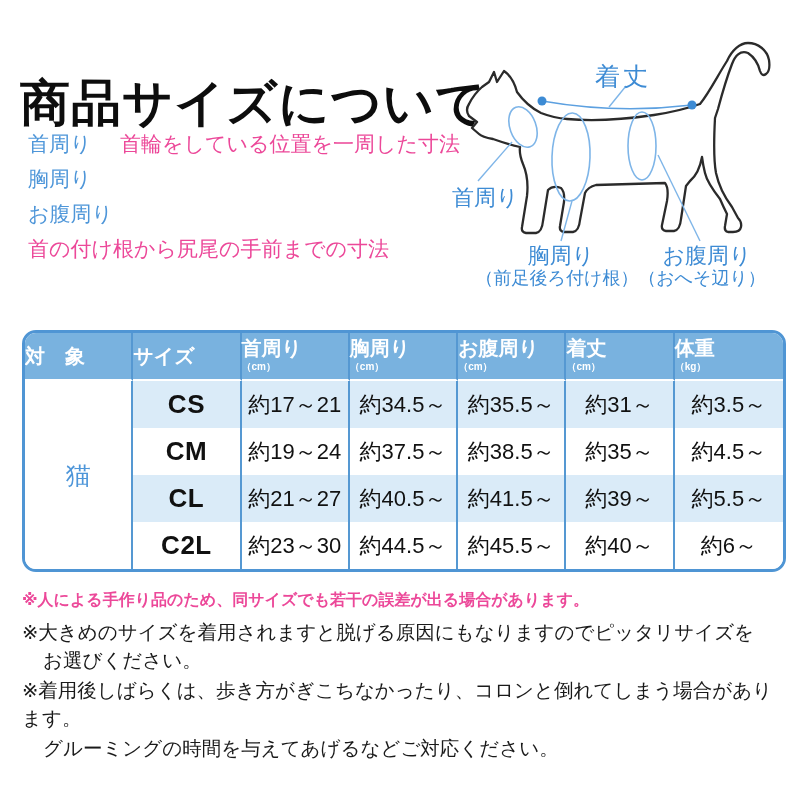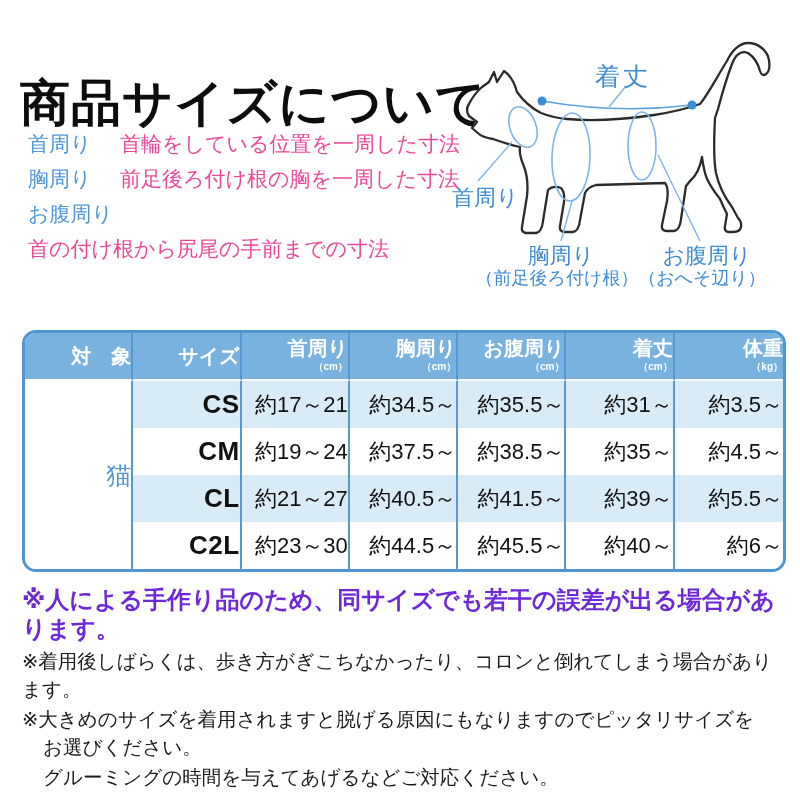--- a/index.html
+++ b/index.html
@@ -24,53 +24,52 @@
   .dia-label{fill:#3d8bd4;font-family:"Liberation Sans","DejaVu Sans",sans-serif;}
   
   .size-table-wrap{
     position:absolute;left:22px;top:330px;width:758px;
     border:3px solid #4f95d4;border-radius:14px;overflow:hidden;background:#fff;
   }
   table.size-table{width:100%;border-collapse:separate;border-spacing:0;table-layout:fixed;}
   .size-table th{
     height:46px;background:#79b2df;color:#ffffff;
     border-bottom:2px solid #ffffff;
-    vertical-align:middle;text-align:right;padding:0;font-weight:700;
+    vertical-align:middle;text-align:left;padding:0;font-weight:700;
   }
   .size-table th .lbl{font-size:20px;line-height:22px;}
   .size-table th .unit{font-size:10px;line-height:16px;font-weight:700;}
   .size-table th .unit:empty{display:none;}
   .size-table td{
-    height:47px;text-align:right;vertical-align:middle;padding:0;
+    height:47px;text-align:center;vertical-align:middle;padding:0;
     font-size:22px;color:#111111;background:#ffffff;
   }
   .size-table th:not(:last-child),
   .size-table td:not(:last-child){border-right:2px solid #5598d2;}
   .size-table tbody tr:nth-child(odd) td{background:#daebf8;}
   .size-table td.cell-target{background:#ffffff !important;color:#4e96d9;font-size:25px;}
   .size-table td.cell-size{font-weight:700;font-size:26px;letter-spacing:0.5px;}
   
   .notes{position:absolute;left:22px;top:585px;width:766px;}
   .note{font-size:19.5px;line-height:28px;color:#1a1a1a;margin-bottom:2px;}
-  .note.red{color:#6d28d9;font-weight:700;font-size:24px;line-height:29px;margin-bottom:4px;}
+  .note.red{color:#ec4899;font-weight:700;font-size:16px;line-height:29px;margin-bottom:4px;}
   .note .cont{padding-left:21px;}
 </style>
 </head>
 <body>
 
 <div class="page-title">商品サイズについて</div>
 
 <div class="def-list">
   <div class="def-row">
     <div class="def-term">首周り</div>
     <div class="def-text">首輪をしている位置を一周した寸法</div>
   </div>
   <div class="def-row">
     <div class="def-term">胸周り</div>
-    <div class="def-text">前足後ろ付け根の胸を一周した寸法</div>
   </div>
   <div class="def-row">
     <div class="def-term">お腹周り</div>
   </div>
   <div class="def-row">
     <div class="def-text">首の付け根から尻尾の手前までの寸法</div>
   </div>
 </div>
 
 <div class="diagram">
@@ -218,22 +217,22 @@
       </tr>
     </tbody>
   </table>
 </div>
 
 <div class="notes">
   <div class="note red">
     <div>※人による手作り品のため、同サイズでも若干の誤差が出る場合があります。</div>
   </div>
   <div class="note">
-    <div>※着用後しばらくは、歩き方がぎこちなかったり、コロンと倒れてしまう場合があります。</div>
-  </div>
-  <div class="note">
     <div>※大きめのサイズを着用されますと脱げる原因にもなりますのでピッタリサイズを</div>
     <div class="cont">お選びください。</div>
   </div>
   <div class="note">
+    <div>※着用後しばらくは、歩き方がぎこちなかったり、コロンと倒れてしまう場合があります。</div>
+  </div>
+  <div class="note">
     <div class="cont">グルーミングの時間を与えてあげるなどご対応ください。</div>
   </div>
 </div>
 
 </body></html>

